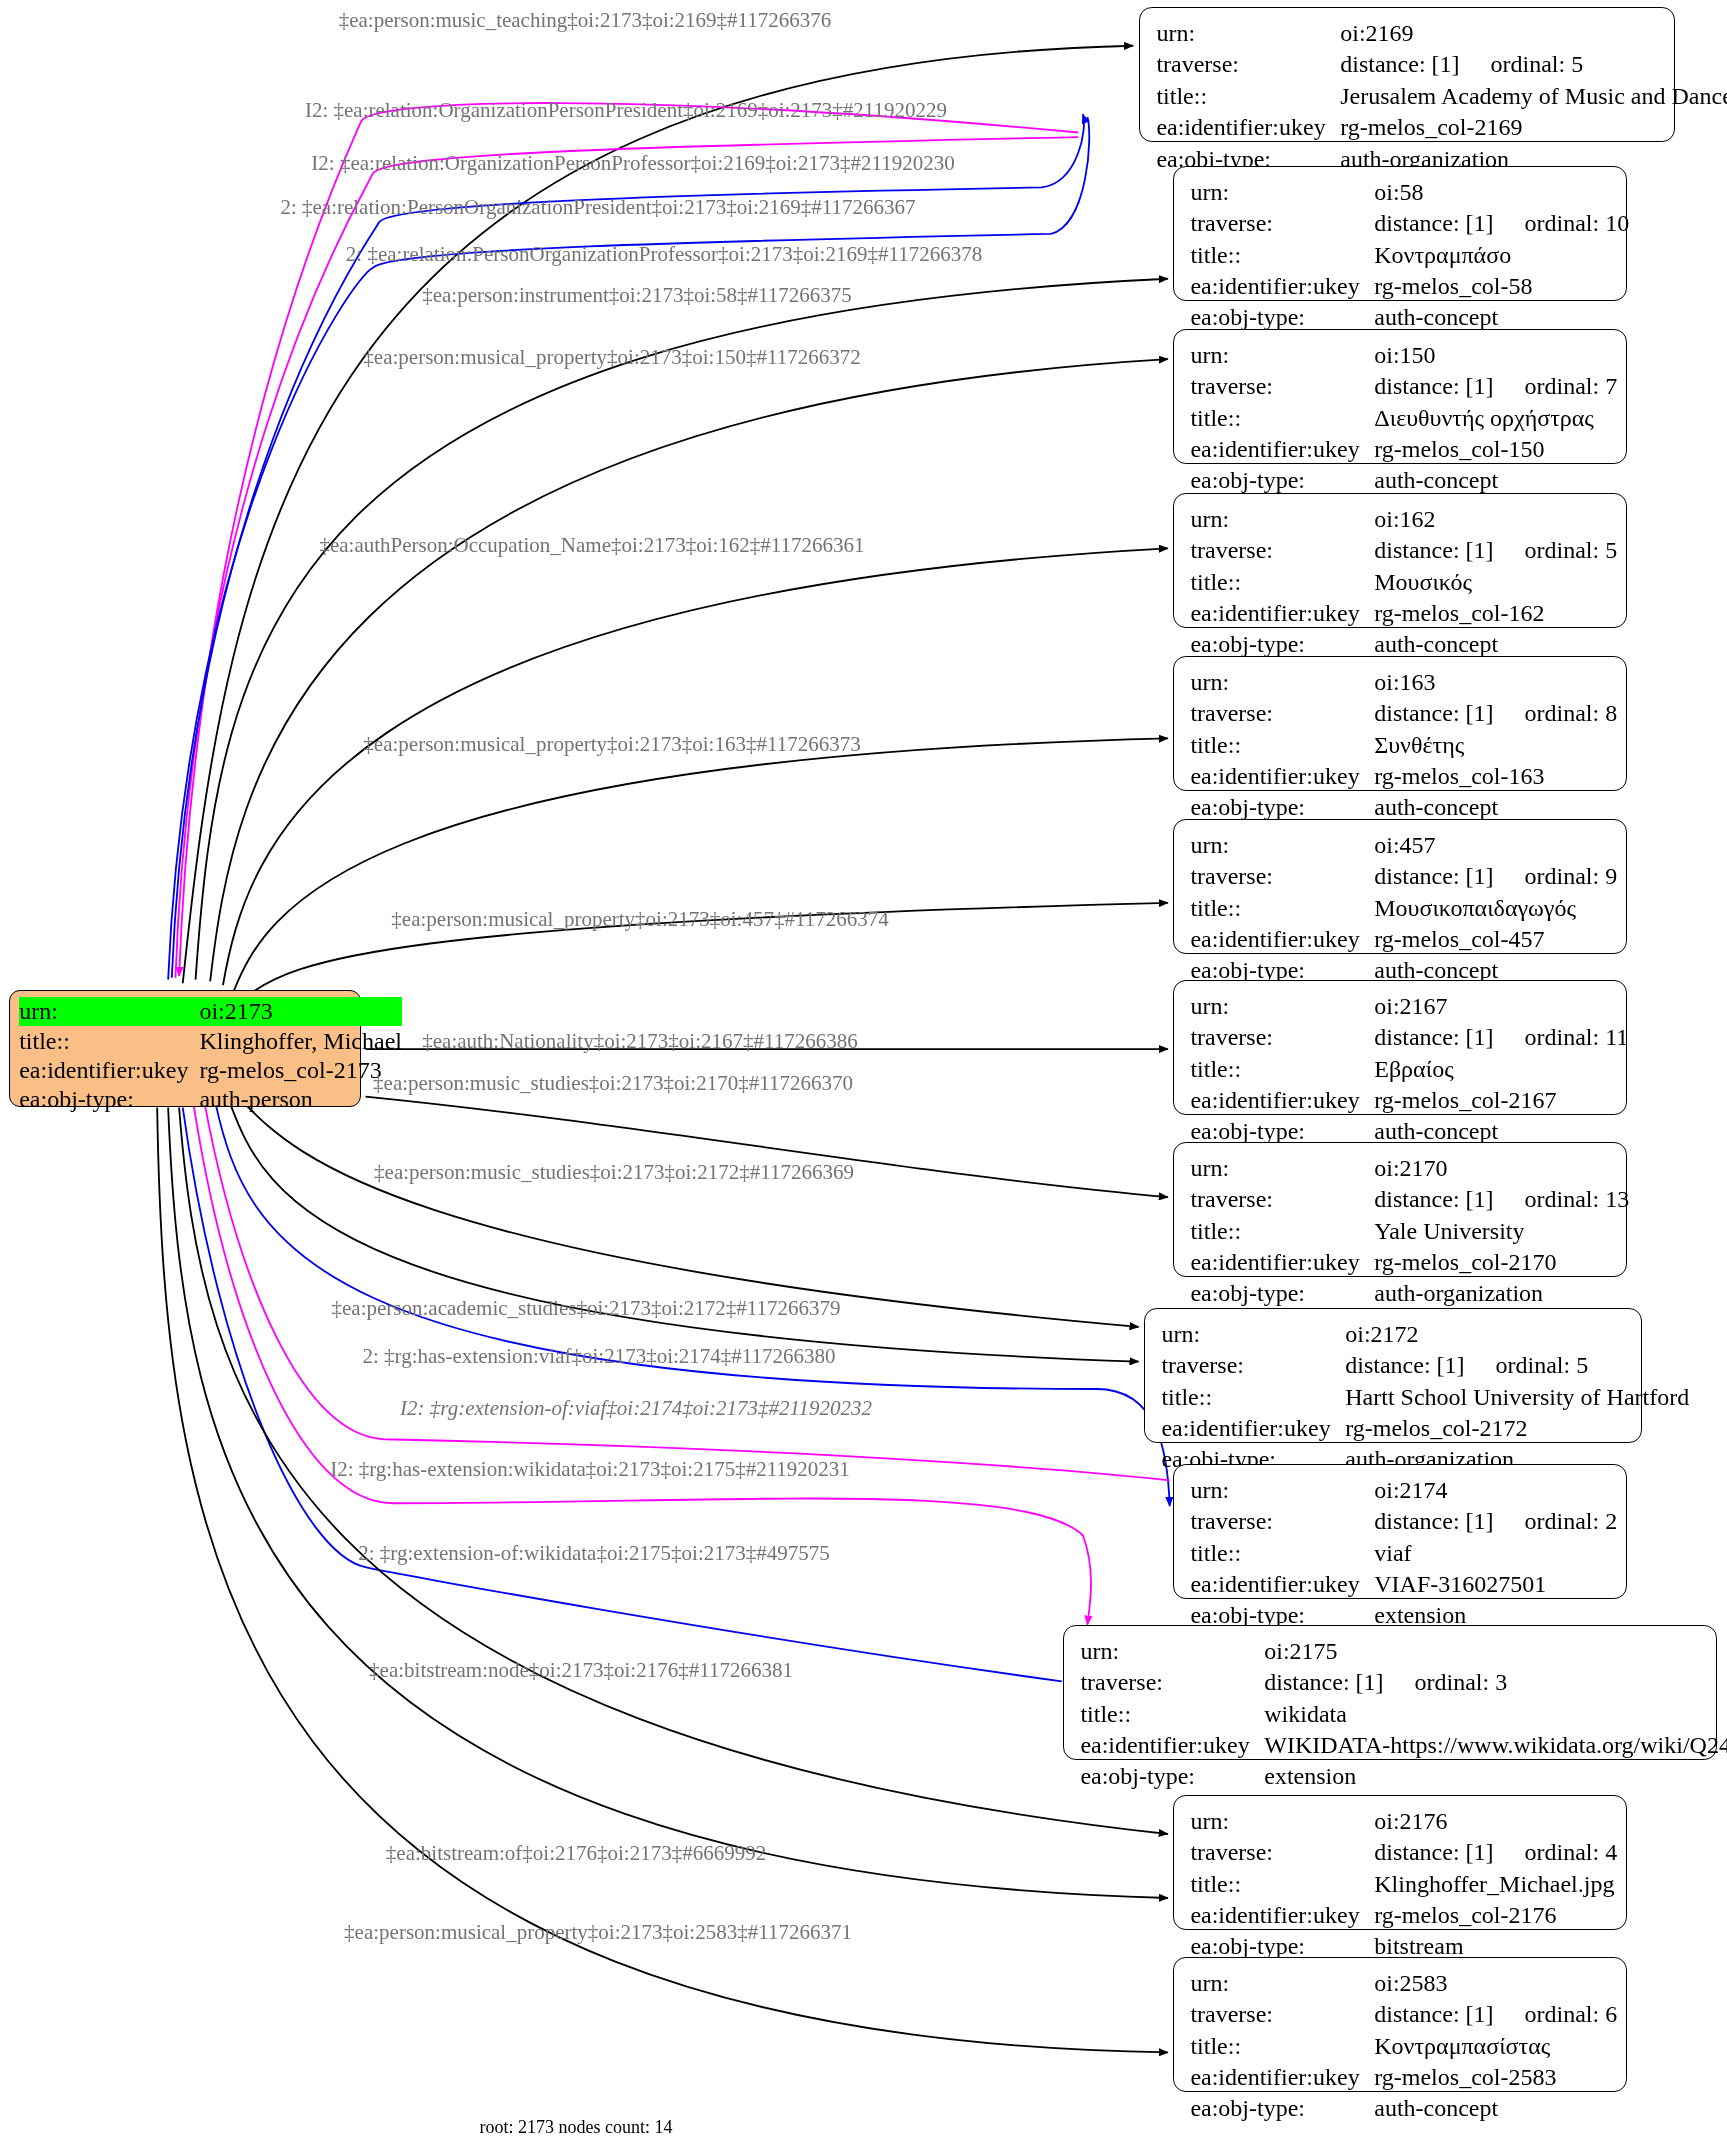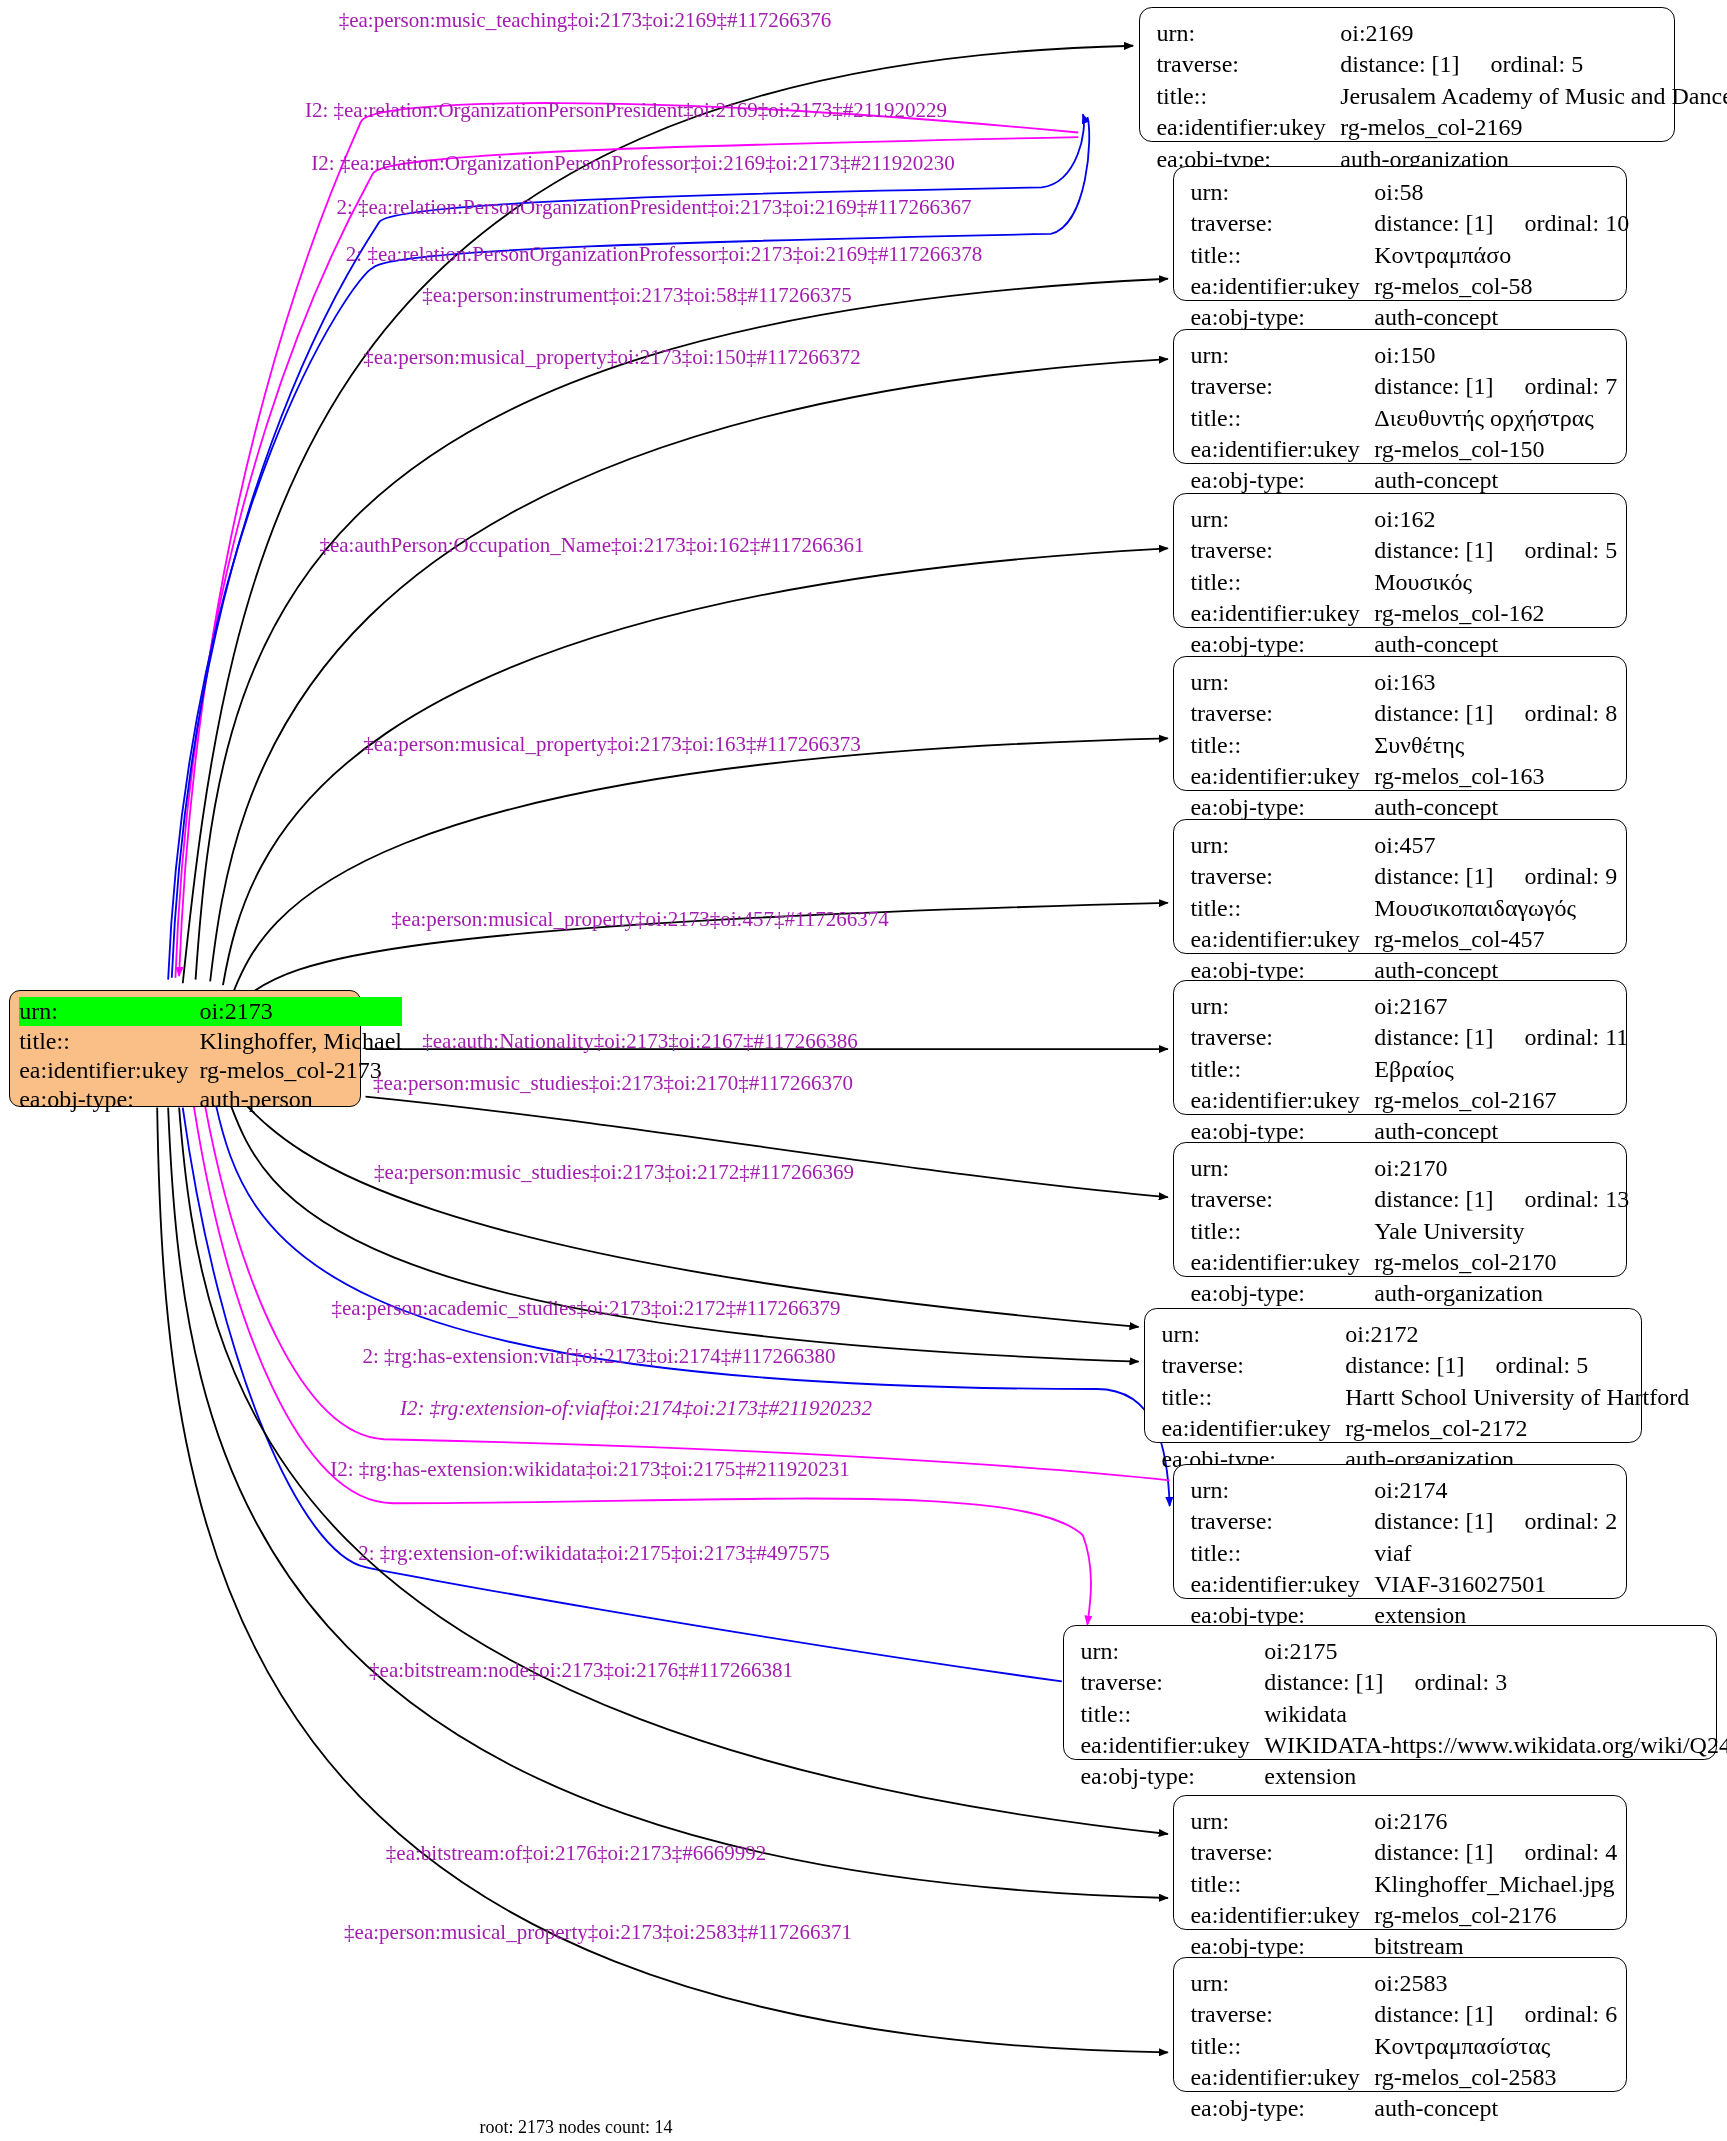--- a/index.html
+++ b/index.html
@@ -62,21 +62,21 @@
     background: #00ff00;
   }
   .ord {
     padding-left: 31px;
   }
   .edge-label {
     position: absolute;
     font-size: 21px;
     line-height: 1;
     white-space: nowrap;
-    color: #a21caf;
+    color: #737373;
     transform: translate(-50%, -50%);
   }
   .footer-label {
     position: absolute;
     font-size: 18px;
     white-space: nowrap;
     transform: translate(-50%, -50%);
   }
 </style>
 </head>
@@ -500,21 +500,21 @@
               <td><span>auth-concept</span></td>
             </tr>
           </tbody>
         </table>
       </div>
     </div>
   <div id="labels-container">
       <div class="edge-label" style="left: 585px; top: 20px;">‡ea:person:music_teaching‡oi:2173‡oi:2169‡#117266376</div>
       <div class="edge-label" style="left: 626px; top: 110px;">I2: ‡ea:relation:OrganizationPersonPresident‡oi:2169‡oi:2173‡#211920229</div>
       <div class="edge-label" style="left: 633px; top: 163px;">I2: ‡ea:relation:OrganizationPersonProfessor‡oi:2169‡oi:2173‡#211920230</div>
-      <div class="edge-label" style="left: 654px; top: 207px; text-align: center;">2: ‡ea:relation:PersonOrganizationPresident‡oi:2173‡oi:2169‡#117266367</div>
+      <div class="edge-label" style="left: 598px; top: 207px; text-align: center;">2: ‡ea:relation:PersonOrganizationPresident‡oi:2173‡oi:2169‡#117266367</div>
       <div class="edge-label" style="left: 664px; top: 254px;">2: ‡ea:relation:PersonOrganizationProfessor‡oi:2173‡oi:2169‡#117266378</div>
       <div class="edge-label" style="left: 637px; top: 295px;">‡ea:person:instrument‡oi:2173‡oi:58‡#117266375</div>
       <div class="edge-label" style="left: 612px; top: 357px;">‡ea:person:musical_property‡oi:2173‡oi:150‡#117266372</div>
       <div class="edge-label" style="left: 592px; top: 545px;">‡ea:authPerson:Occupation_Name‡oi:2173‡oi:162‡#117266361</div>
       <div class="edge-label" style="left: 612px; top: 744px; font-family: Liberation Serif, serif;">‡ea:person:musical_property‡oi:2173‡oi:163‡#117266373</div>
       <div class="edge-label" style="left: 612px; top: 919px; margin-left: 28px;">‡ea:person:musical_property‡oi:2173‡oi:457‡#117266374</div>
       <div class="edge-label" style="left: 640px; top: 1041px;">‡ea:auth:Nationality‡oi:2173‡oi:2167‡#117266386</div>
       <div class="edge-label" style="left: 613px; top: 1083px;">‡ea:person:music_studies‡oi:2173‡oi:2170‡#117266370</div>
       <div class="edge-label" style="left: 614px; top: 1172px;">‡ea:person:music_studies‡oi:2173‡oi:2172‡#117266369</div>
       <div class="edge-label" style="left: 586px; top: 1308px;">‡ea:person:academic_studies‡oi:2173‡oi:2172‡#117266379</div>

